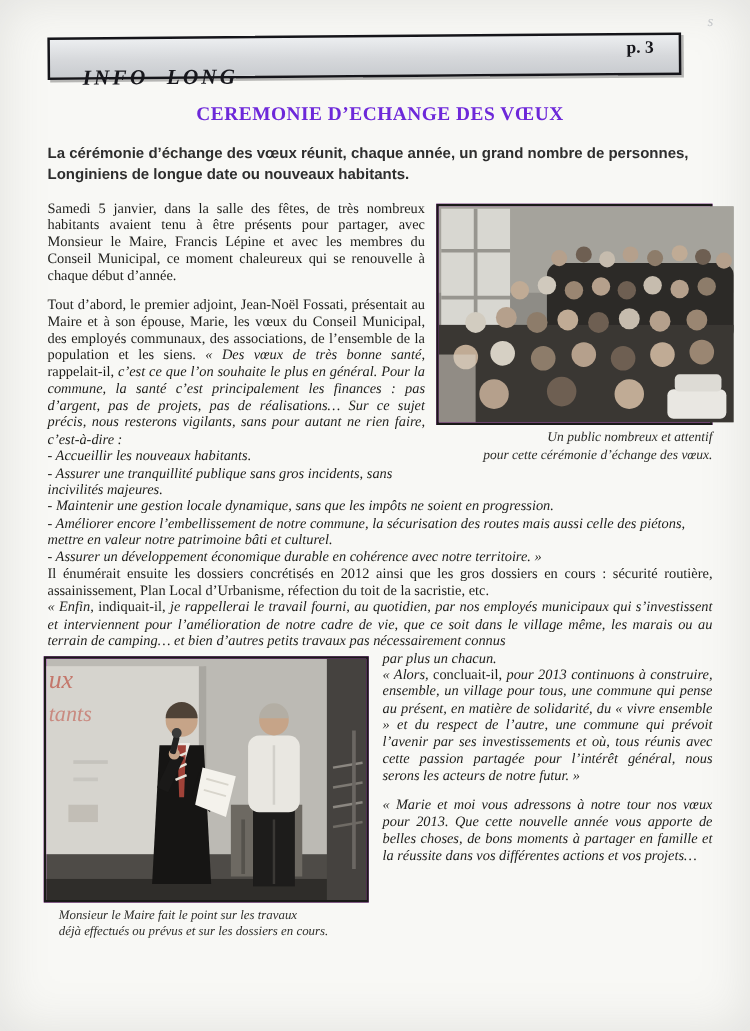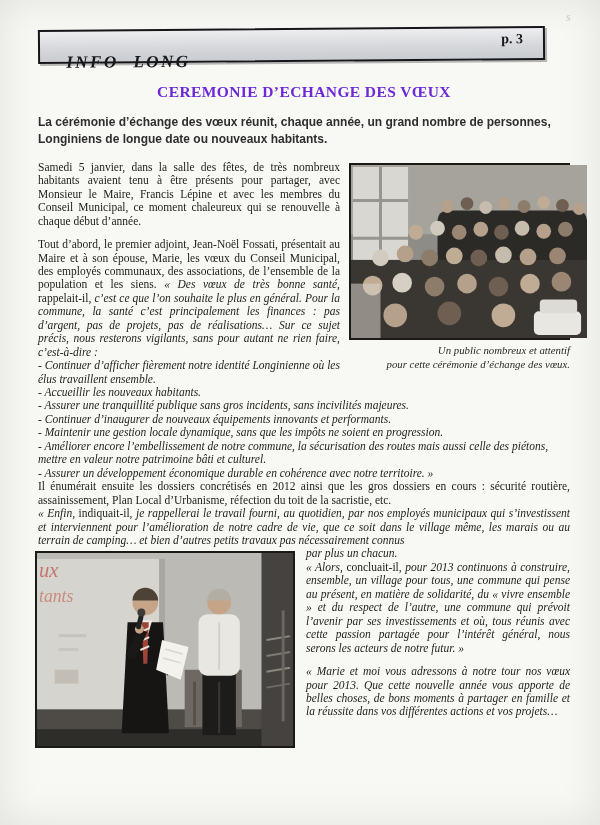--- a/index.html
+++ b/index.html
@@ -152,24 +152,22 @@
         <span class="cap-line">Un public nombreux et attentif</span>
         <span class="cap-line">pour cette cérémonie d’échange des vœux.</span>
       </figcaption>
     </figure>
 
     <p class="para">Samedi 5 janvier, dans la salle des fêtes, de très nombreux habitants avaient tenu à être présents pour partager, avec Monsieur le Maire, Francis Lépine et avec les membres du Conseil Municipal, ce moment chaleureux qui se renouvelle à chaque début d’année.</p>
 
     <p class="para mt"><span>Tout d’abord, le premier adjoint, Jean-Noël Fossati, présentait au Maire et à son épouse, Marie, les vœux du Conseil Municipal, des employés communaux, des associations, de l’ensemble de la population et les siens. </span><span class="it">« Des vœux de très bonne santé, </span><span>rappelait-il, </span><span class="it">c’est ce que l’on souhaite le plus en général. Pour la commune, la santé c’est principalement les finances : pas d’argent, pas de projets, pas de réalisations… Sur ce sujet précis, nous resterons vigilants, sans pour autant ne rien faire, c’est-à-dire :</span></p>
 
     <div class="list">
-      <div class="list-item">- Continuer d’afficher fièrement notre identité Longinienne où les élus travaillent ensemble.</div>
       <div class="list-item">- Accueillir les nouveaux habitants.</div>
       <div class="list-item">- Assurer une tranquillité publique sans gros incidents, sans incivilités majeures.</div>
-      <div class="list-item">- Continuer d’inaugurer de nouveaux équipements innovants et performants.</div>
       <div class="list-item">- Maintenir une gestion locale dynamique, sans que les impôts ne soient en progression.</div>
       <div class="list-item">- Améliorer encore l’embellissement de notre commune, la sécurisation des routes mais aussi celle des piétons, mettre en valeur notre patrimoine bâti et culturel.</div>
       <div class="list-item">- Assurer un développement économique durable en cohérence avec notre territoire. »</div>
     </div>
 
     <p class="para">Il énumérait ensuite les dossiers concrétisés en 2012 ainsi que les gros dossiers en cours : sécurité routière, assainissement, Plan Local d’Urbanisme, réfection du toit de la sacristie, etc.</p>
 
     <p class="para"><span class="it">« Enfin, </span><span>indiquait-il, </span><span class="it">je rappellerai le travail fourni, au quotidien, par nos employés municipaux qui s’investissent et interviennent pour l’amélioration de notre cadre de vie, que ce soit dans le village même, les marais ou au terrain de camping… et bien d’autres petits travaux pas nécessairement connus</span></p>
 
     <div>
@@ -215,20 +213,24 @@
             <polygon points="90,104 103,76 112,80 99,108" fill="#1a1918"></polygon>
             <circle cx="104" cy="77" r="4.5" fill="#c6a488"></circle>
             <rect x="102" y="62" width="5" height="15" rx="2" fill="#222" transform="rotate(14 104 69)"></rect>
             <circle cx="106" cy="60" r="4" fill="#3a3a3a"></circle>
             <polygon points="124,92 140,103 133,124 118,110" fill="#161514"></polygon>
             <polygon points="127,88 154,95 146,128 121,118" fill="#f4f2ec"></polygon>
             <line x1="130" y1="97" x2="148" y2="102" stroke="#d8d5cc" stroke-width="1.5"></line>
             <line x1="128" y1="106" x2="146" y2="111" stroke="#d8d5cc" stroke-width="1.5"></line>
           </svg>
         </div>
+        <figcaption>
+          <span class="cap-line">Monsieur le Maire fait le point sur les travaux</span>
+          <span class="cap-line">déjà effectués ou prévus et sur les dossiers en cours.</span>
+        </figcaption>
       </figure>
 
       <p class="para it">par plus un chacun.</p>
 
       <p class="para"><span class="it">« Alors, </span><span>concluait-il, </span><span class="it">pour 2013 continuons à construire, ensemble, un village pour tous, une commune qui pense au présent, en matière de solidarité, du « vivre ensemble » et du respect de l’autre, une commune qui prévoit l’avenir par ses investissements et où, tous réunis avec cette passion partagée pour l’intérêt général, nous serons les acteurs de notre futur. »</span></p>
 
 
       <p class="para mt it">« Marie et moi vous adressons à notre tour nos vœux pour 2013. Que cette nouvelle année vous apporte de belles choses, de bons moments à partager en famille et la réussite dans vos différentes actions et vos projets…</p>
     </div>
 

